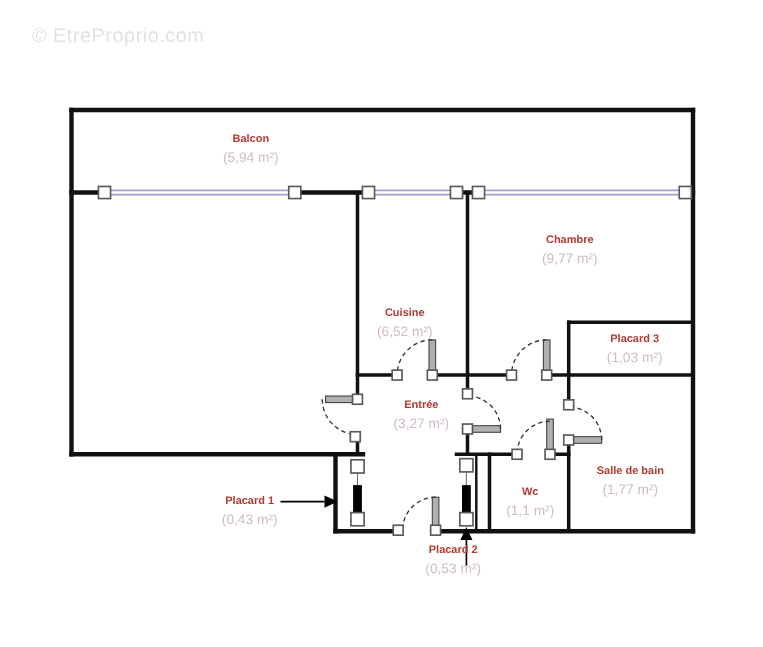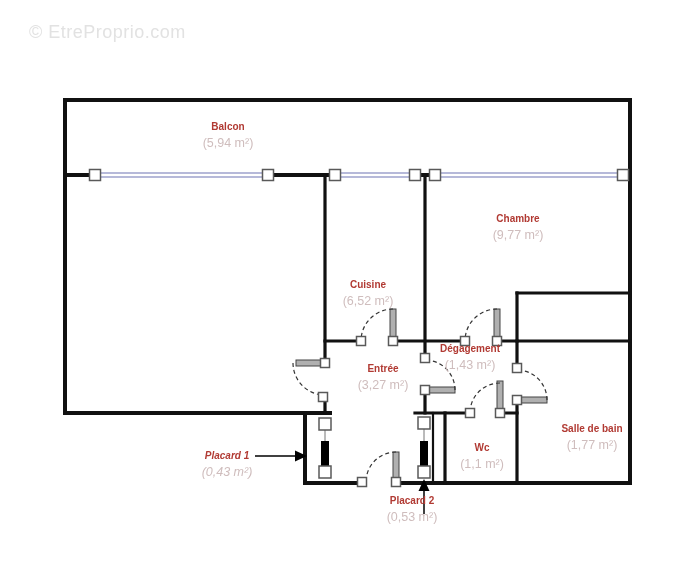--- a/index.html
+++ b/index.html
@@ -28,22 +28,22 @@
   .room .area{display:block;font-size:12.5px;font-weight:400;color:var(--room-area,#cfbdbd);line-height:16px;}
 
   .r-balcon{left:228px;top:135px;}
   .r-sejour{left:165px;top:271px;}
   .r-cuisine{left:368px;top:249px;margin-top:44px;}
   .r-chambre{left:518px;top:227px;}
   .r-placard3{left:577px;top:317px;}
   .r-degagement{left:470px;top:357px;}
   .r-entree{left:383px;top:377px;}
   .r-wc{left:472px;top:456px;margin-left:10px;}
-  .r-sdb{left:573px;top:437px;margin-left:19px;}
-  .r-placard1{left:227px;top:464px;font-style:italic;}
+  .r-sdb{left:573px;top:437px;}
+  .r-placard1{left:227px;top:464px;}
   .r-placard2{left:412px;top:509px;}
 </style>
 </head>
 <body>
 
 <div class="canvas">
 
   <svg class="plan" width="694" height="588" viewBox="0 0 694 588">
 
     <g>
@@ -159,23 +159,23 @@
     <span class="area">(5,94 m²)</span>
   </div>
   <div class="room r-cuisine">
     <span class="name">Cuisine</span>
     <span class="area">(6,52 m²)</span>
   </div>
   <div class="room r-chambre">
     <span class="name">Chambre</span>
     <span class="area">(9,77 m²)</span>
   </div>
-  <div class="room r-degagement">
-    <span class="name">Dégagement</span>
-    <span class="area">(1,43 m²)</span>
+  <div class="room r-placard3">
+    <span class="name">Placard 3</span>
+    <span class="area">(1,03 m²)</span>
   </div>
   <div class="room r-entree">
     <span class="name">Entrée</span>
     <span class="area">(3,27 m²)</span>
   </div>
   <div class="room r-wc">
     <span class="name">Wc</span>
     <span class="area">(1,1 m²)</span>
   </div>
   <div class="room r-sdb">

